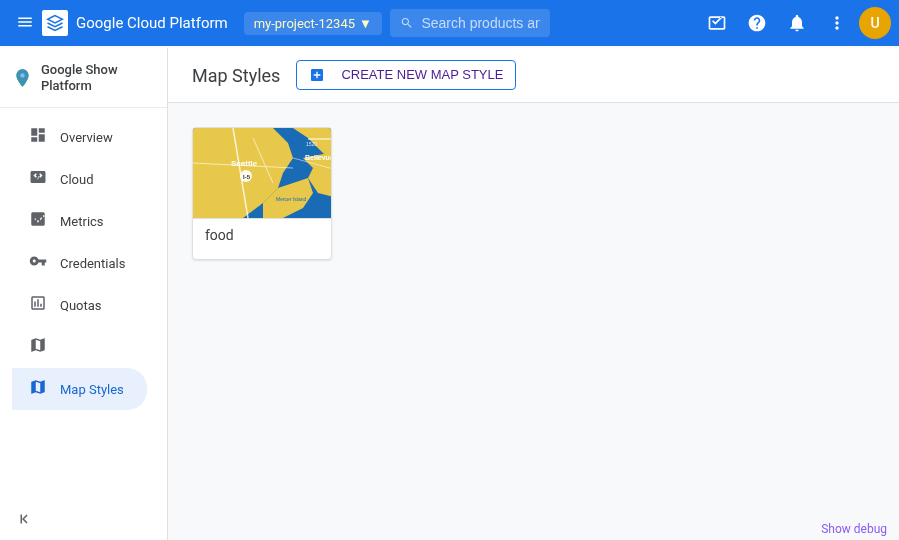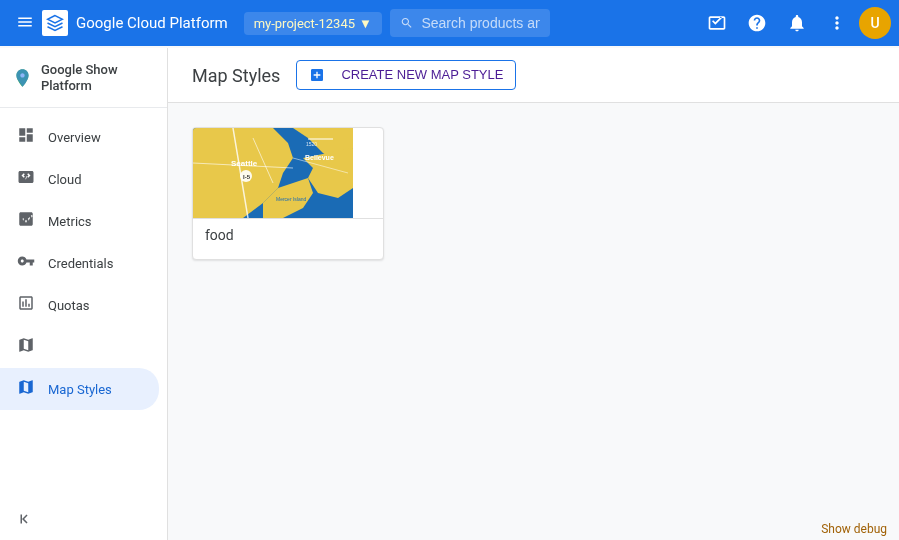--- a/index.html
+++ b/index.html
@@ -104,21 +104,21 @@
     }
     .maps-logo {
       width: 24px; height: 24px;
     }
     .sidebar-brand-text {
       font-size: 13px;
       font-weight: 500;
       color: #3c4043;
       line-height: 1.2;
     }
-    .sidebar-nav { padding: 8px 0; flex: 1; }
+    .sidebar-nav { padding: 8px 12px; flex: 1; }
     .nav-item {
       display: flex;
       align-items: center;
       gap: 12px;
       padding: 10px 16px;
       cursor: pointer;
       color: #3c4043;
       font-size: 13px;
       border-radius: 0 20px 20px 0;
       margin-right: 8px;
@@ -171,21 +171,21 @@
       background: white;
       font-weight: 500;
     }
 
     .content-area {
       padding: 24px;
     }
 
     
     .map-card {
-      width: 192px;
+      width: 140px;
       background: white;
       border: 1px solid #e0e0e0;
       border-radius: 4px;
       cursor: pointer;
       overflow: hidden;
       box-shadow: 0 1px 2px rgba(0,0,0,0.1);
     }
     .map-thumbnail {
       width: 160px;
       height: 90px;
@@ -206,21 +206,21 @@
       height: 90px;
     }
 
     
     .debug-bar {
       position: fixed;
       bottom: 0;
       right: 0;
       padding: 4px 12px;
       font-size: 12px;
-      color: #a16207;
+      color: #8b5cf6;
       cursor: pointer;
       background: #f8f9fa;
     }
   </style>
 </head>
 <body>
 
 <div class="topbar">
   <div class="topbar-menu-icon">
     <svg width="18" height="18" viewBox="0 0 24 24" fill="white">

